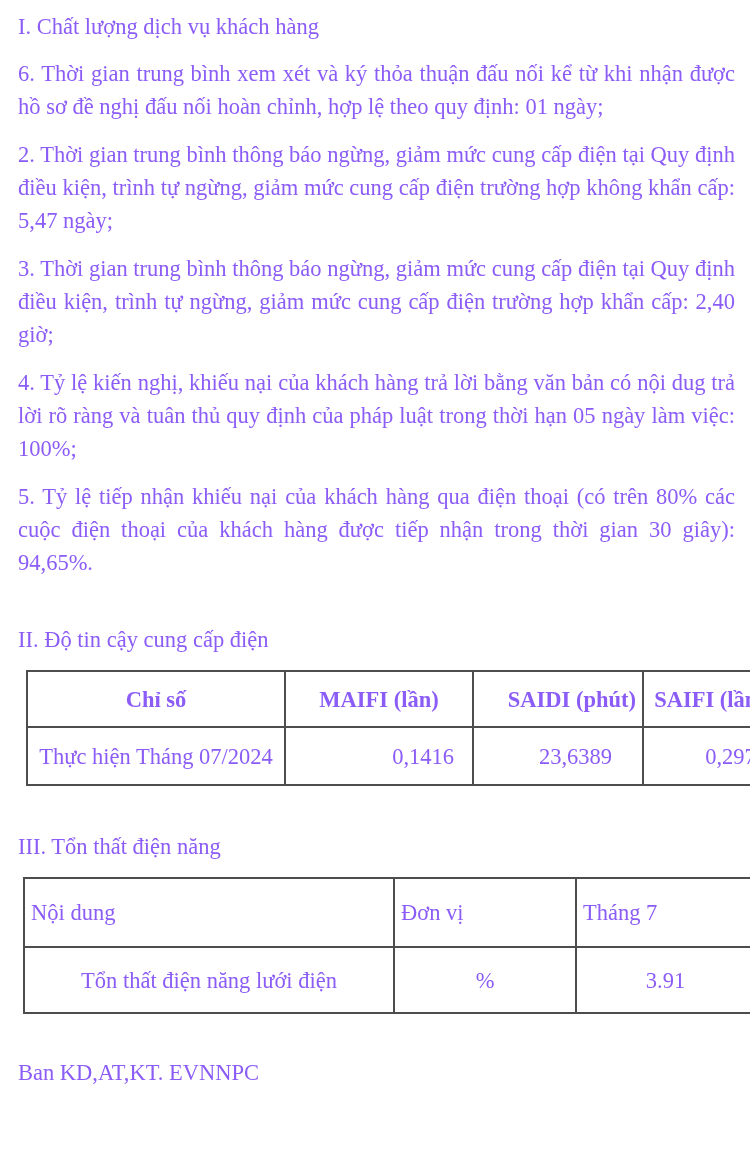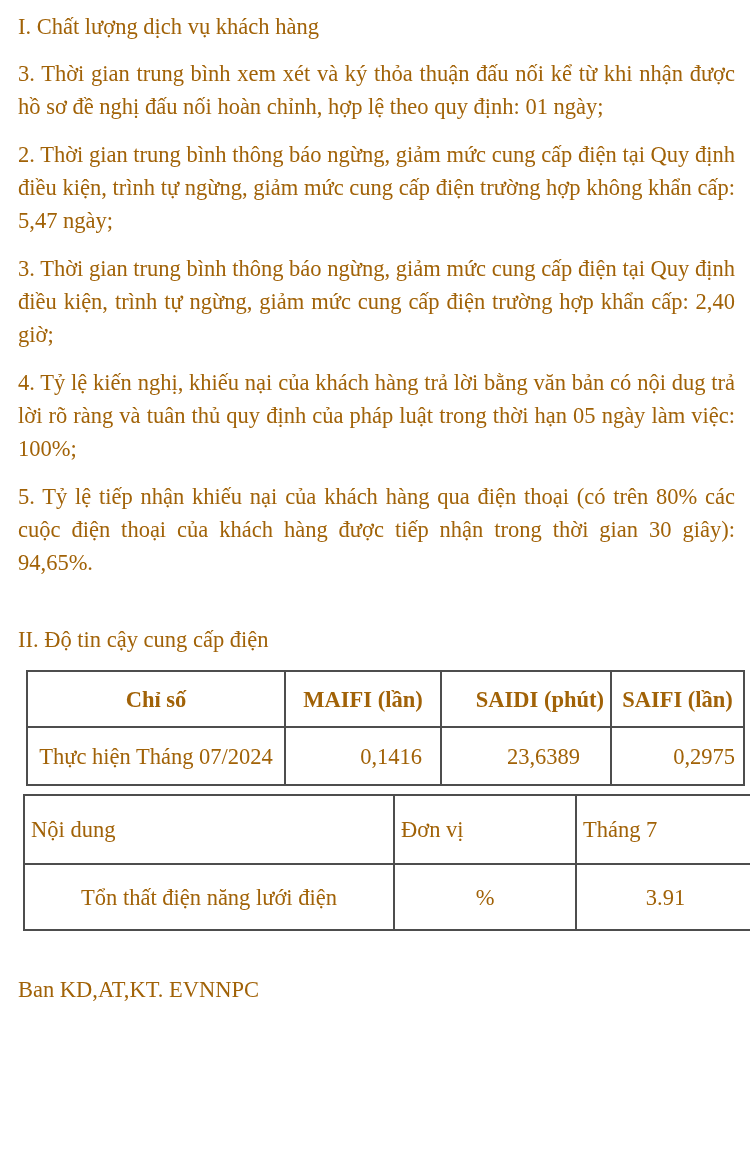--- a/index.html
+++ b/index.html
@@ -1,37 +1,37 @@
 <!DOCTYPE html>
 <html lang="vi"><head>
 <meta charset="utf-8">
 <style>
   html,body{margin:0;padding:0;background:#ffffff;}
   .page{
     width:750px;height:1150px;
     background:#ffffff;
-    color:#a16207;
+    color:#8b5cf6;
     font-family:"Liberation Serif","DejaVu Serif",serif;
     font-size:22.5px;
     line-height:33px;
     box-sizing:border-box;
     padding:10px 15px 0 18px;
     overflow:hidden;
   }
   .heading{margin:0 0 14px 0;font-weight:normal;font-size:22.5px;}
   .para{margin:0 0 15px 0;text-align:justify;}
   .section-gap{margin-top:44px;}
   table{border-collapse:collapse;table-layout:fixed;}
   td,th{border:2px solid #4d4d4d;font-weight:normal;vertical-align:middle;padding:4px 6px;box-sizing:border-box;}
   
   .tbl-reliability{width:698px;margin:8px 0 0 8px;}
   .tbl-reliability th{font-weight:bold;text-align:center;height:56px;}
   .tbl-reliability td{height:58px;}
   .tbl-reliability .c0{width:258px;text-align:center;}
-  .tbl-reliability .c1{width:156px;}
+  .tbl-reliability .c1{width:188px;}
   .tbl-reliability .c2{width:170px;text-align:right;}
   .tbl-reliability .c3{width:133px;}
   .tbl-reliability td.num1{text-align:right;padding-right:18px;}
   .tbl-reliability td.num2{text-align:right;padding-right:30px;margin-left:8px;}
   .tbl-reliability td.num3{text-align:right;padding-right:8px;}
   
   .tbl-loss{width:707px;margin:8px 0 0 5px;}
   .tbl-loss th{text-align:left;height:69px;}
   .tbl-loss td{text-align:center;height:66px;}
   .tbl-loss .c0{width:370px;}
@@ -39,21 +39,21 @@
   .tbl-loss .c2{width:179px;}
   .footer-line{margin-top:42px;}
 </style>
 </head>
 <body>
 
 <div class="page">
 
   <p class="heading">I. Chất lượng dịch vụ khách hàng</p>
 
-  <p class="para">3. Thời gian trung bình xem xét và ký thỏa thuận đấu nối kể từ khi nhận được hồ sơ đề nghị đấu nối hoàn chỉnh, hợp lệ theo quy định: 01 ngày;</p>
+  <p class="para">6. Thời gian trung bình xem xét và ký thỏa thuận đấu nối kể từ khi nhận được hồ sơ đề nghị đấu nối hoàn chỉnh, hợp lệ theo quy định: 01 ngày;</p>
   <p class="para">2. Thời gian trung bình thông báo ngừng, giảm mức cung cấp điện tại Quy định điều kiện, trình tự ngừng, giảm mức cung cấp điện trường hợp không khẩn cấp: 5,47 ngày;</p>
   <p class="para">3. Thời gian trung bình thông báo ngừng, giảm mức cung cấp điện tại Quy định điều kiện, trình tự ngừng, giảm mức cung cấp điện trường hợp khẩn cấp: 2,40 giờ;</p>
   <p class="para">4. Tỷ lệ kiến nghị, khiếu nại của khách hàng trả lời bằng văn bản có nội dug trả lời rõ ràng và tuân thủ quy định của pháp luật trong thời hạn 05 ngày làm việc: 100%;</p>
   <p class="para">5. Tỷ lệ tiếp nhận khiếu nại của khách hàng qua điện thoại (có trên 80% các cuộc điện thoại của khách hàng được tiếp nhận trong thời gian 30 giây): 94,65%.</p>
 
   <p class="heading section-gap">II. Độ tin cậy cung cấp điện</p>
 
   <table class="tbl-reliability">
     <thead>
       <tr>
@@ -66,20 +66,21 @@
     <tbody>
       <tr>
         <td class="c0">Thực hiện Tháng 07/2024</td>
         <td class="c1 num1">0,1416</td>
         <td class="c2 num2">23,6389</td>
         <td class="c3 num3">0,2975</td>
       </tr>
     </tbody>
   </table>
 
+  <p class="heading section-gap">III. Tổn thất điện năng</p>
 
   <table class="tbl-loss">
     <thead>
       <tr>
         <th class="c0">Nội dung</th>
         <th class="c1">Đơn vị</th>
         <th class="c2">Tháng 7</th>
       </tr>
     </thead>
     <tbody>

